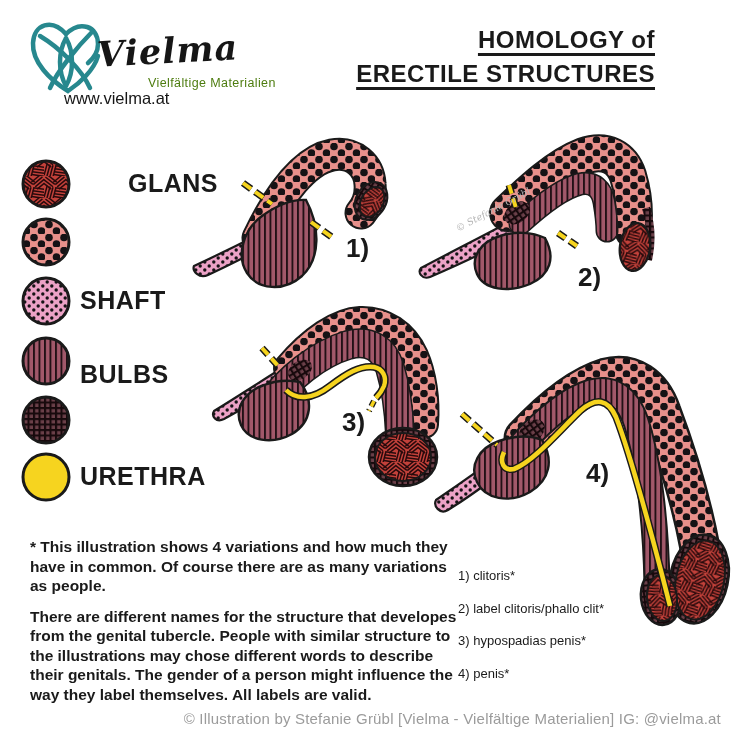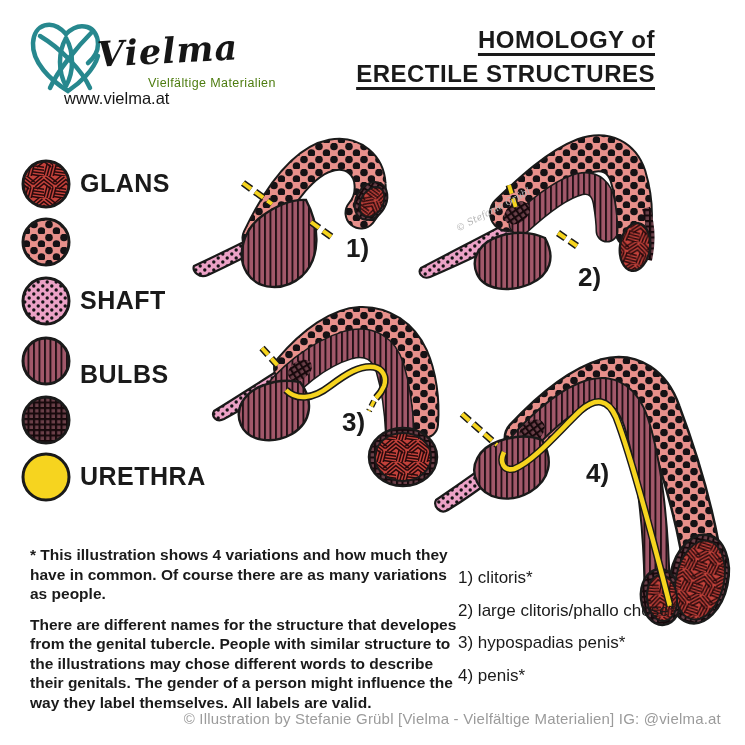--- a/index.html
+++ b/index.html
@@ -22,23 +22,23 @@
   .title span{
     font-size:24px;font-weight:bold;letter-spacing:.5px;
     text-decoration:underline;text-decoration-thickness:2.5px;text-underline-offset:5px;
   }
   
   .legend-label{position:absolute;left:80px;font-size:25px;font-weight:bold;letter-spacing:.5px;line-height:26px;}
   
   .fig-num{position:absolute;font-size:26px;font-weight:bold;}
   
   .notes{position:absolute;left:30px;top:537px;width:428px;font-size:15.5px;font-weight:bold;line-height:19.5px;}
-  .notes p{margin:8px 0 11px 0;}
-  
-  .variant-list{position:absolute;left:458px;top:568px;font-size:17px;font-weight:500;}
+  .notes p{margin:0 0 11px 0;}
+  
+  .variant-list{position:absolute;left:458px;top:568px;font-size:13px;font-weight:500;}
   .variant-list div{height:32.5px;}
   
   .footer{position:absolute;right:24px;top:710px;font-size:15px;color:#9b9b9b;letter-spacing:.2px;}
   svg{display:block;}
 </style>
 </head>
 <body>
 
 <div class="page">
 
@@ -192,37 +192,37 @@
 
   <div class="brand-script">Vielma</div>
   <div class="brand-tagline">Vielfältige Materialien</div>
   <div class="brand-url">www.vielma.at</div>
 
   <div class="title">
     <span>HOMOLOGY of</span><br>
     <span>ERECTILE STRUCTURES</span>
   </div>
 
-  <div class="legend-label" style="top:170px;">GLANS</div>
+  <div class="legend-label" style="top:170px;margin-left:48px;">GLANS</div>
   <div class="legend-label" style="top:287px;">SHAFT</div>
   <div class="legend-label" style="top:361px;">BULBS</div>
   <div class="legend-label" style="top:463px;">URETHRA</div>
 
   <div class="fig-num" style="left:346px;top:233px;">1)</div>
   <div class="fig-num" style="left:578px;top:262px;">2)</div>
   <div class="fig-num" style="left:342px;top:407px;">3)</div>
   <div class="fig-num" style="left:586px;top:458px;">4)</div>
 
   <div class="notes">
     <p>* This illustration shows 4 variations and how much they have in common. Of course there are as many variations as people.</p>
     <p>There are different names for the structure that developes from the genital tubercle. People with similar structure to the illustrations may chose different words to describe their genitals. The gender of a person might influence the way they label themselves. All labels are valid.</p>
   </div>
 
   <div class="variant-list">
     <div><span>1)</span> <span>clitoris*</span></div>
-    <div><span>2)</span> <span>large clitoris/phallo chose*</span></div>
+    <div><span>2)</span> <span>label clitoris/phallo clit*</span></div>
     <div><span>3)</span> <span>hypospadias penis*</span></div>
     <div><span>4)</span> <span>penis*</span></div>
   </div>
 
   <div class="footer">© Illustration by Stefanie Grübl [Vielma - Vielfältige Materialien] IG: @vielma.at</div>
 
 </div>
 
 </body></html>

